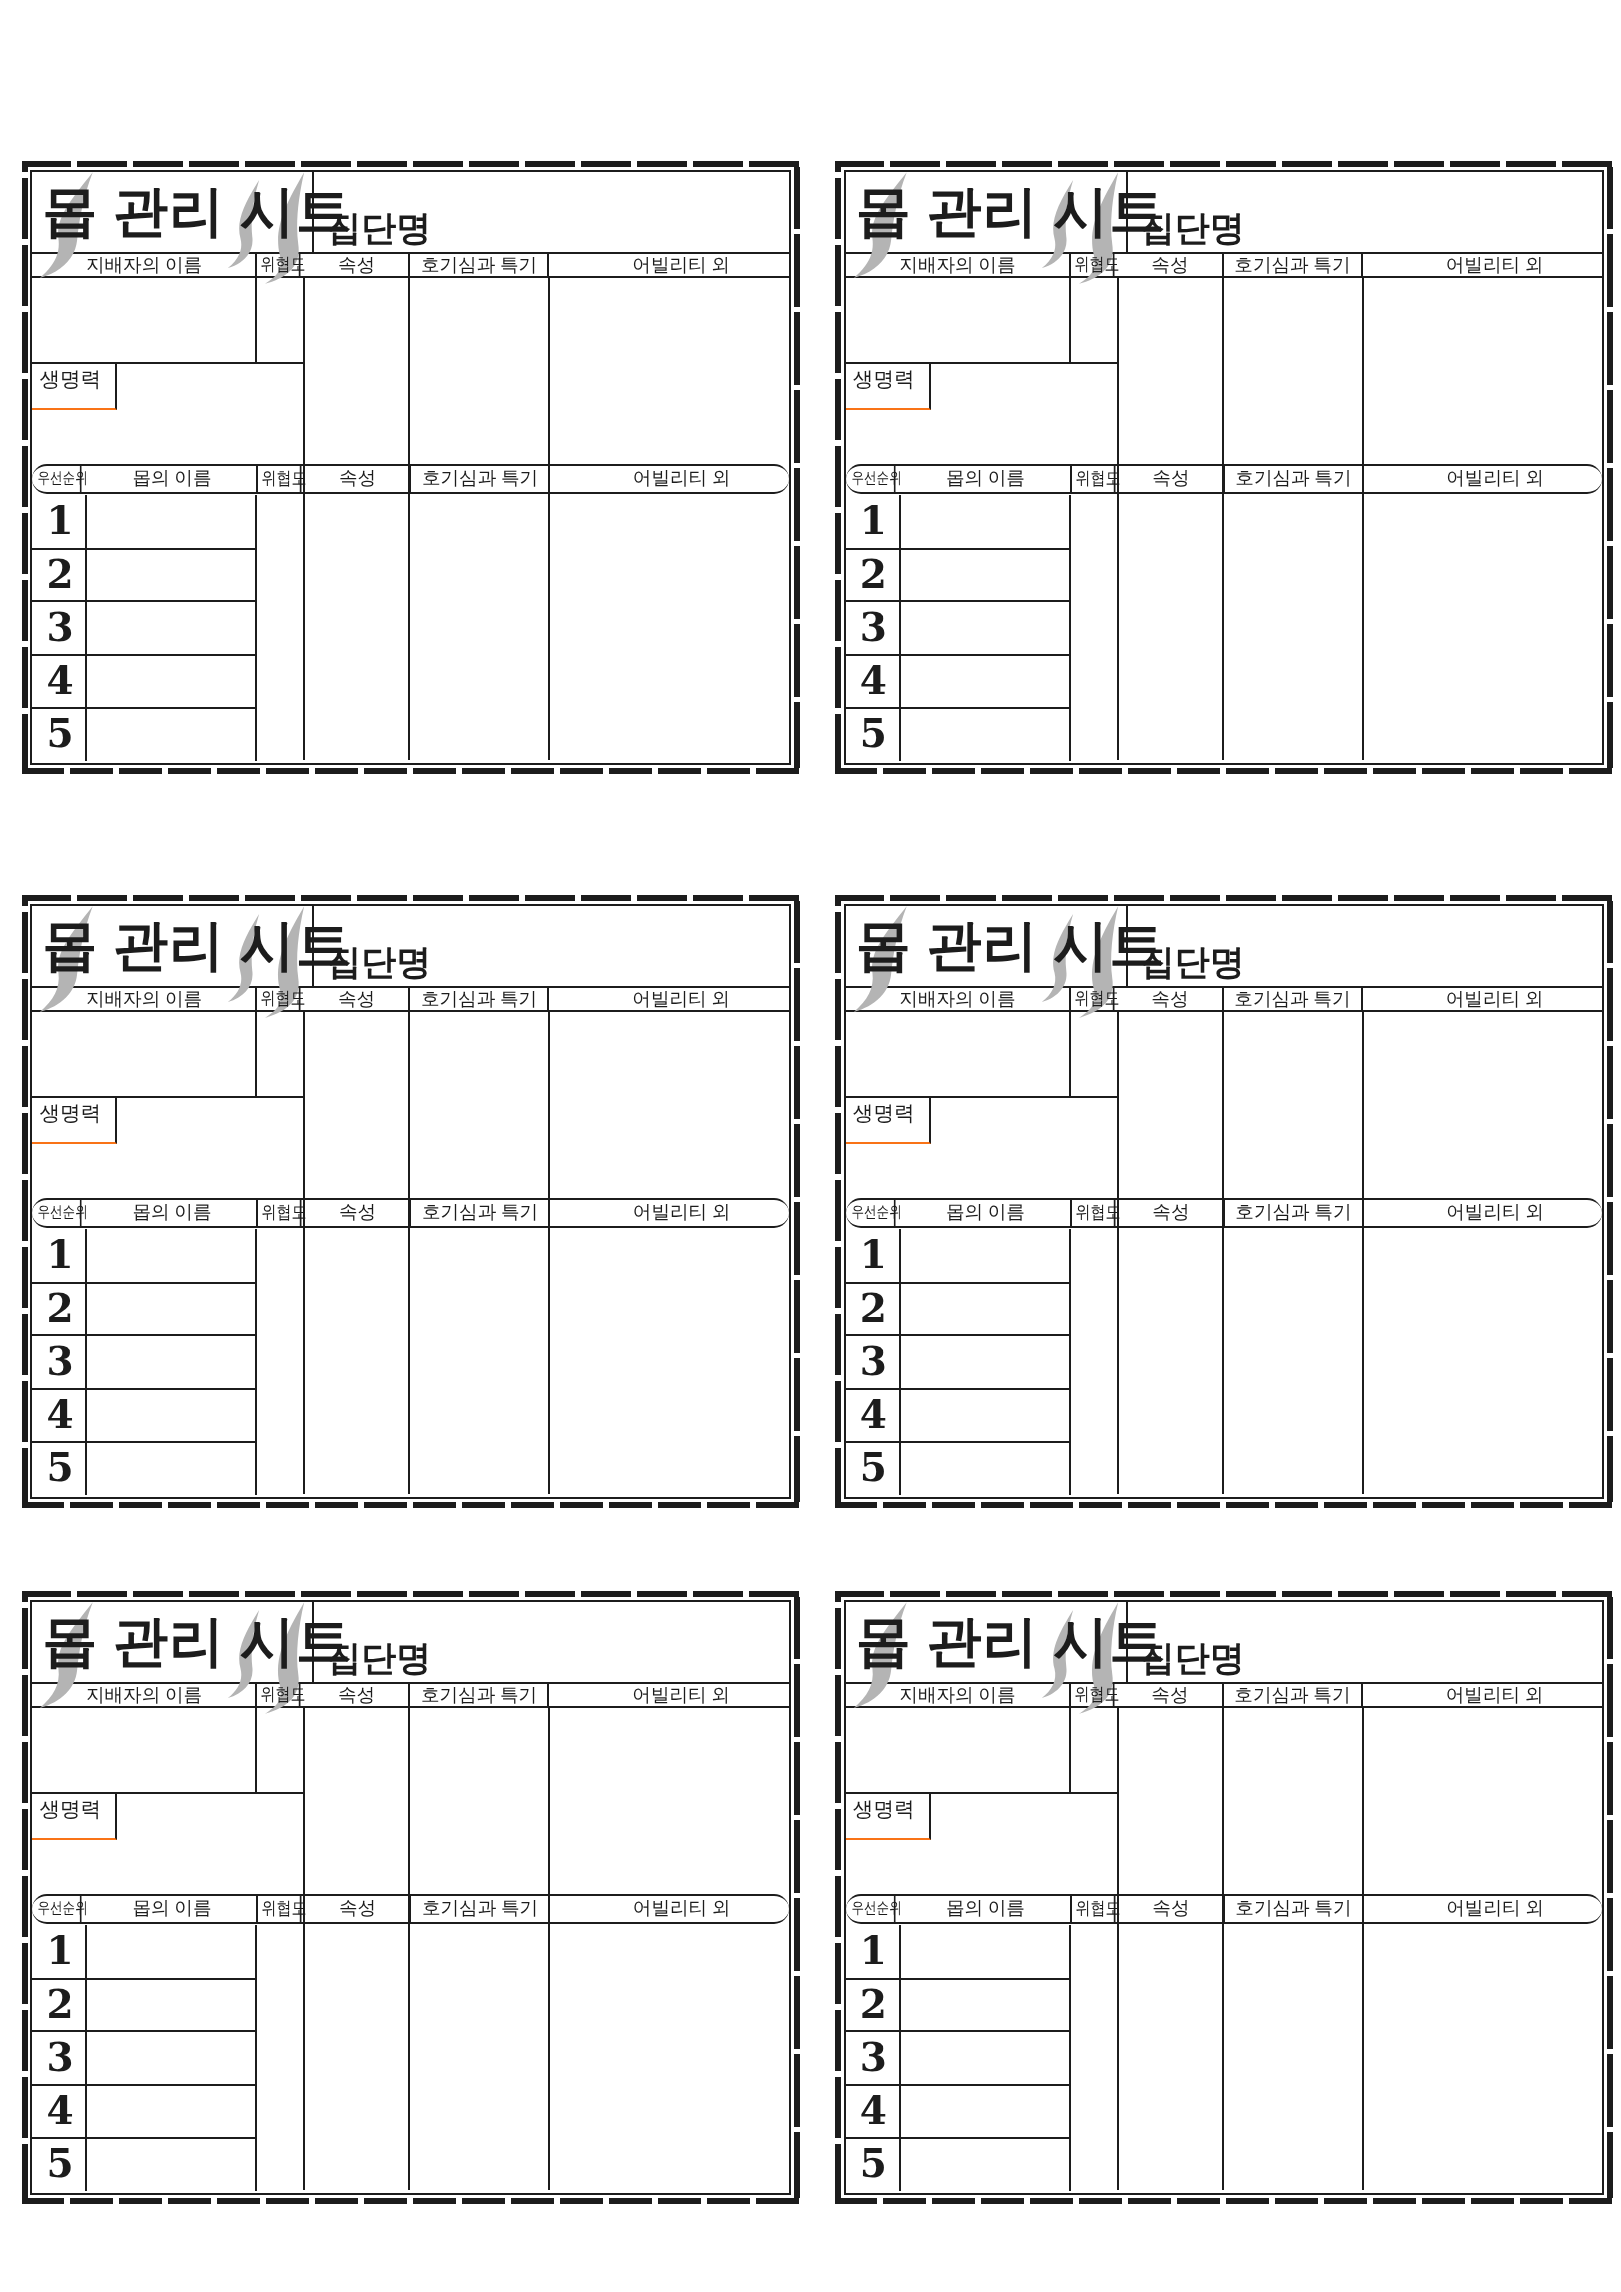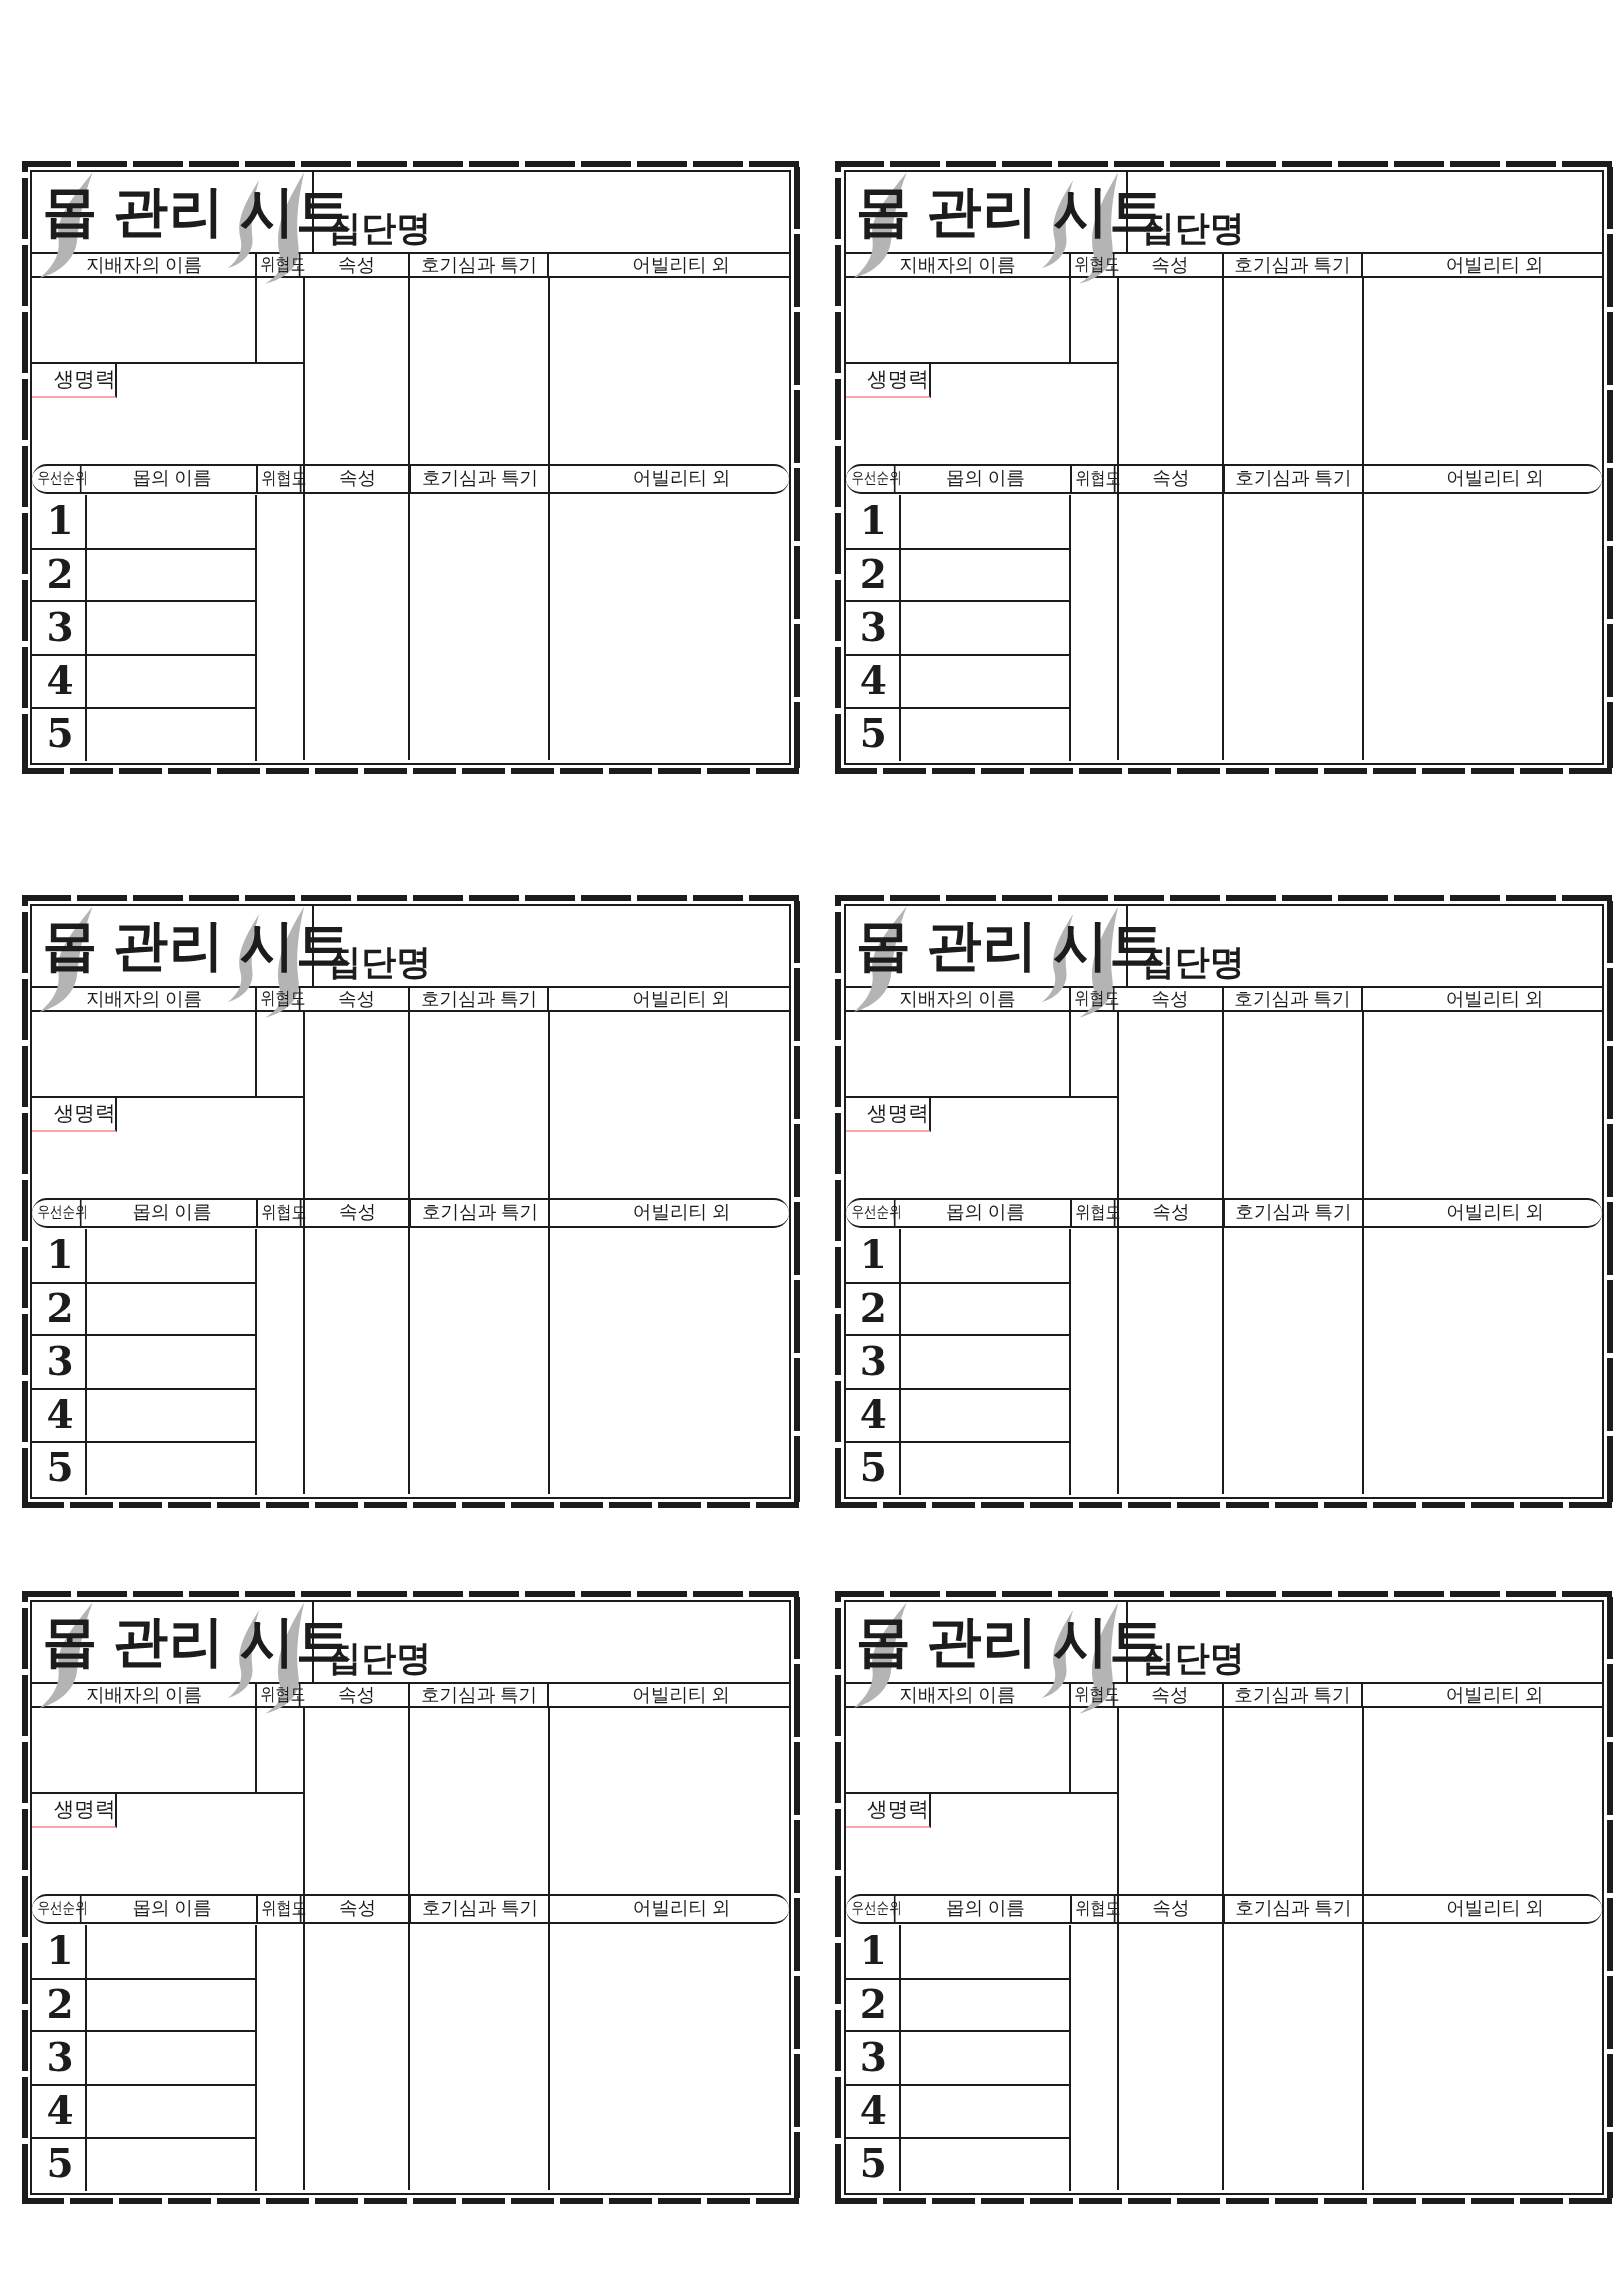--- a/index.html
+++ b/index.html
@@ -59,22 +59,22 @@
   .body { flex:1; position:relative; }
   .vline { position:absolute; width:2px; background:#1c1c1c; }
   .hline { position:absolute; height:2px; background:#1c1c1c; }
   .vl-a { left:271px; top:0; height:482px; }
   .vl-b { left:376px; top:0; height:482px; }
   .vl-c { left:516px; top:0; height:482px; }
   .vl-d { left:223px; top:0; height:86px; }
   .vl-e { left:223px; top:217px; height:266px; }
   .vl-f { left:53px;  top:217px; height:266px; }
   .ruler-bottom { top:84px; left:0; width:272px; }
-  .hp-box { position:absolute; left:0; top:86px; width:85px; height:34px;
-            border-right:2px solid #1c1c1c; border-bottom:2px solid #fca5a5;text-align:right; }
+  .hp-box { position:absolute; left:0; top:86px; width:85px; height:46px;
+            border-right:2px solid #1c1c1c; border-bottom:2px solid #f97316; }
   .hp-label { font-size:20.6px; line-height:31px; padding-left:6.9px; white-space:nowrap; }
 
   .header2 { position:absolute; left:0; top:186px; width:100%; height:30px;
              border-top:2.9px solid #1c1c1c; border-bottom:2px solid #1c1c1c; display:flex;border-radius:15px; }
   .header2 .h-cell { line-height:24.5px; }
   .h2-c0{ width:55px; } .h2-c1{ width:171px; } .h2-c2{ width:47px; }
   .h2-c3{ width:106px; } .h2-c4{ width:139px; } .h2-c5{ flex:1; }
 
   .row-line { left:0; width:225px; }
   .rl-1{ top:270px; } .rl-2{ top:322px; } .rl-3{ top:376px; } .rl-4{ top:429px; }

